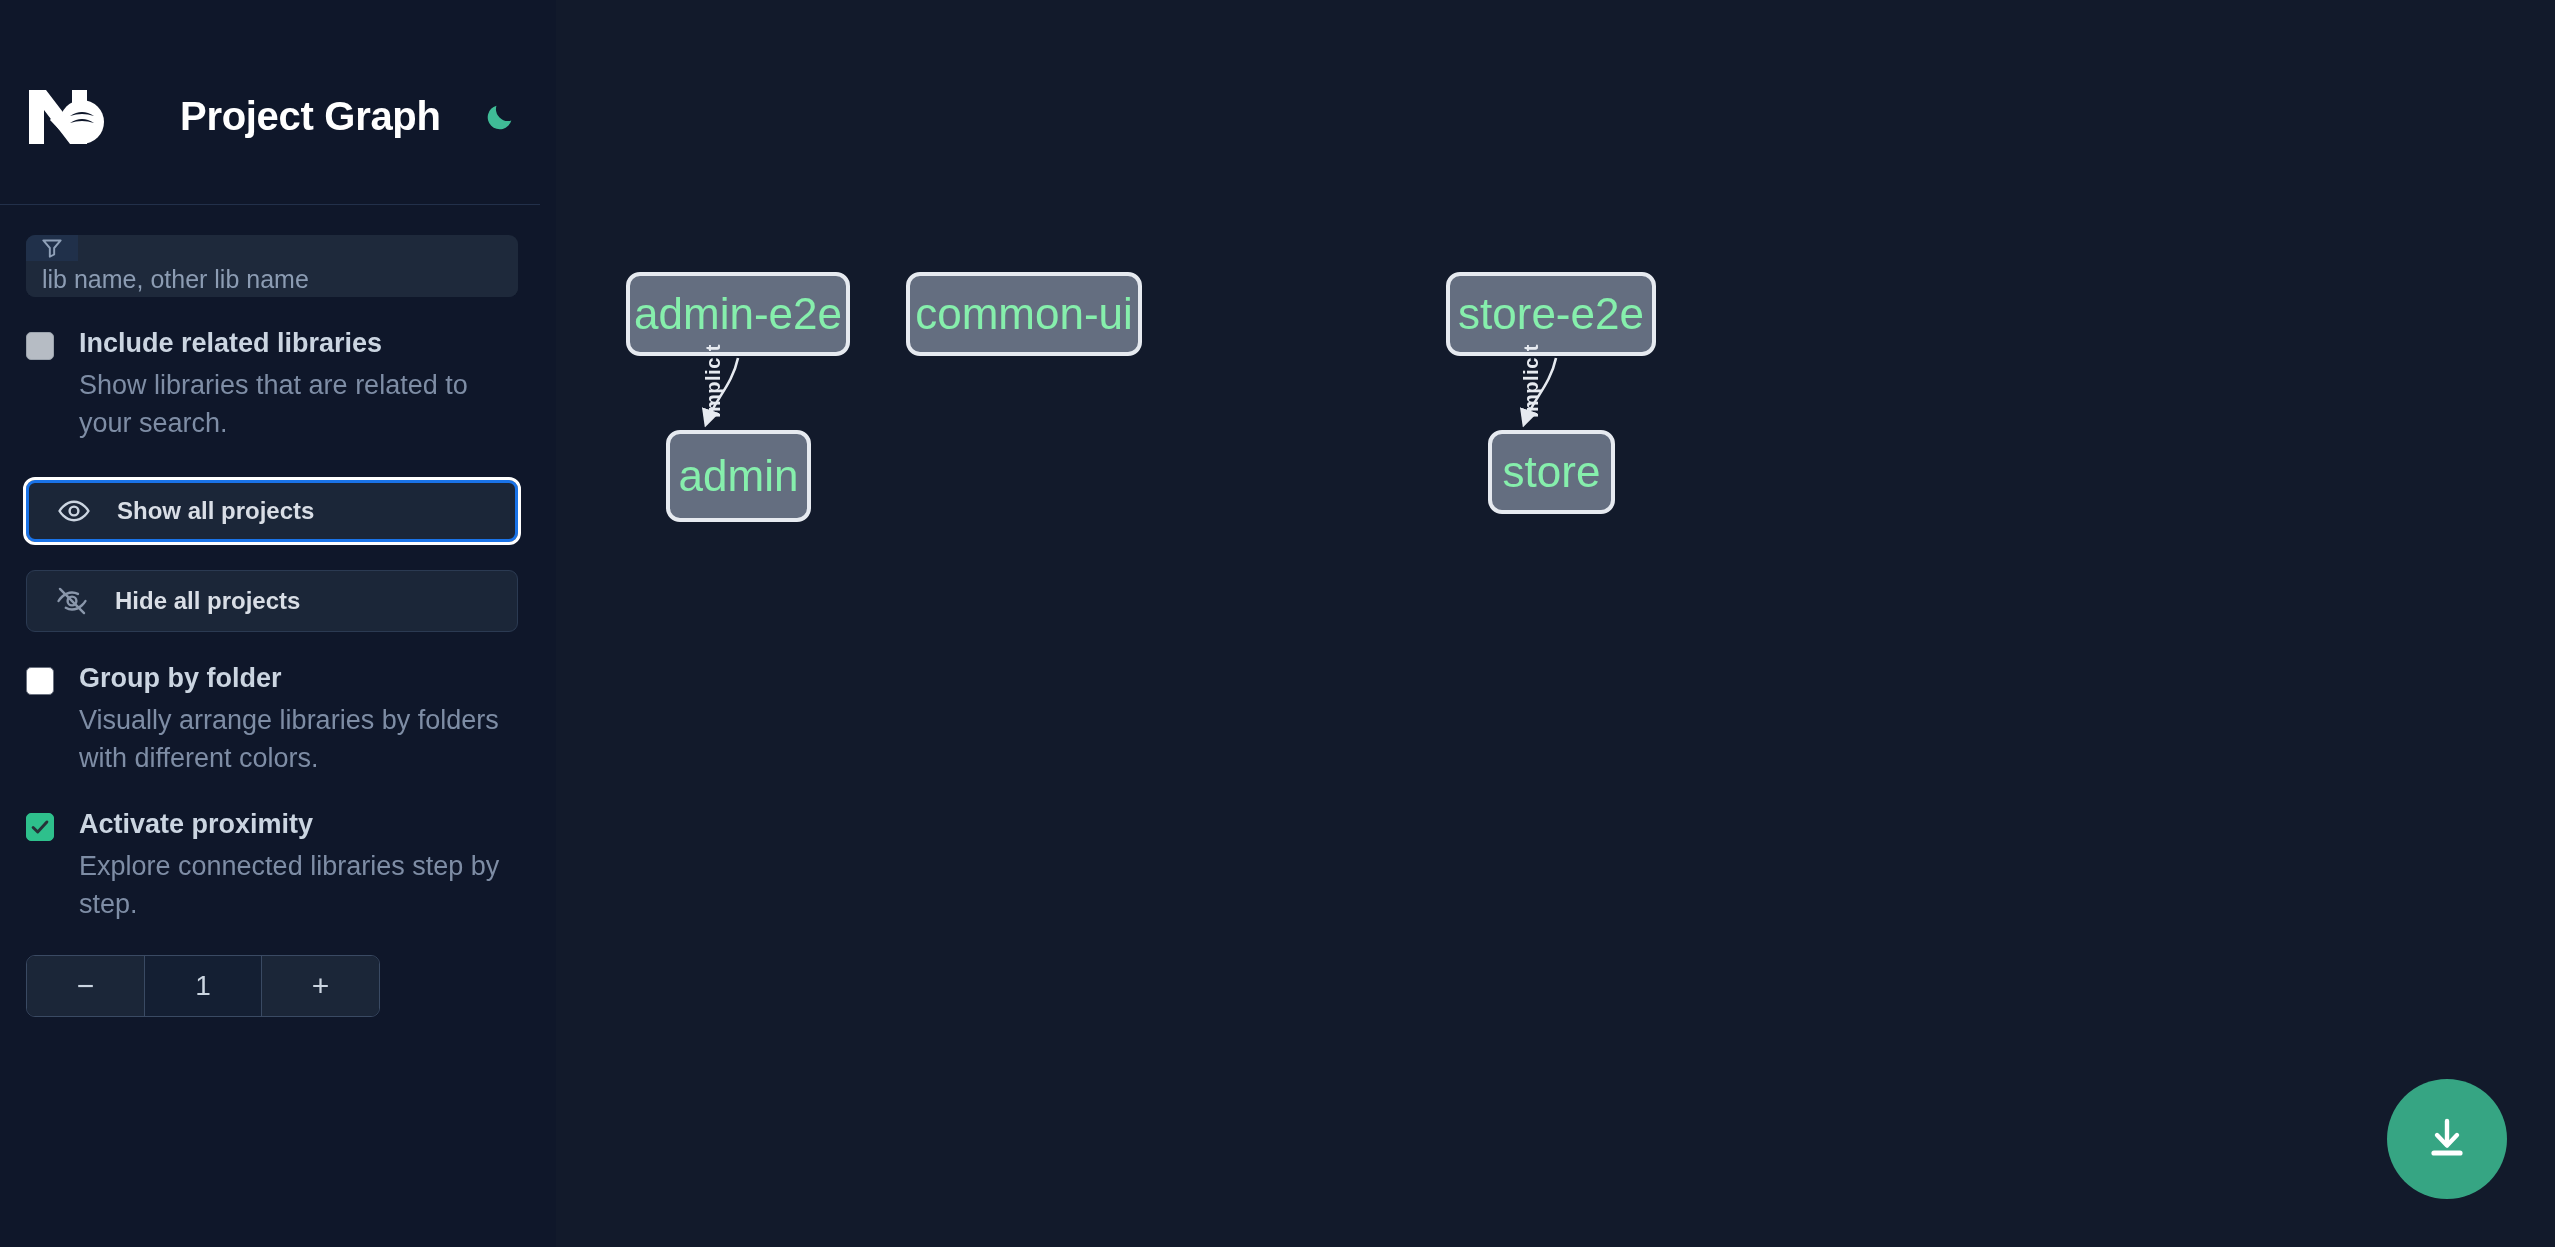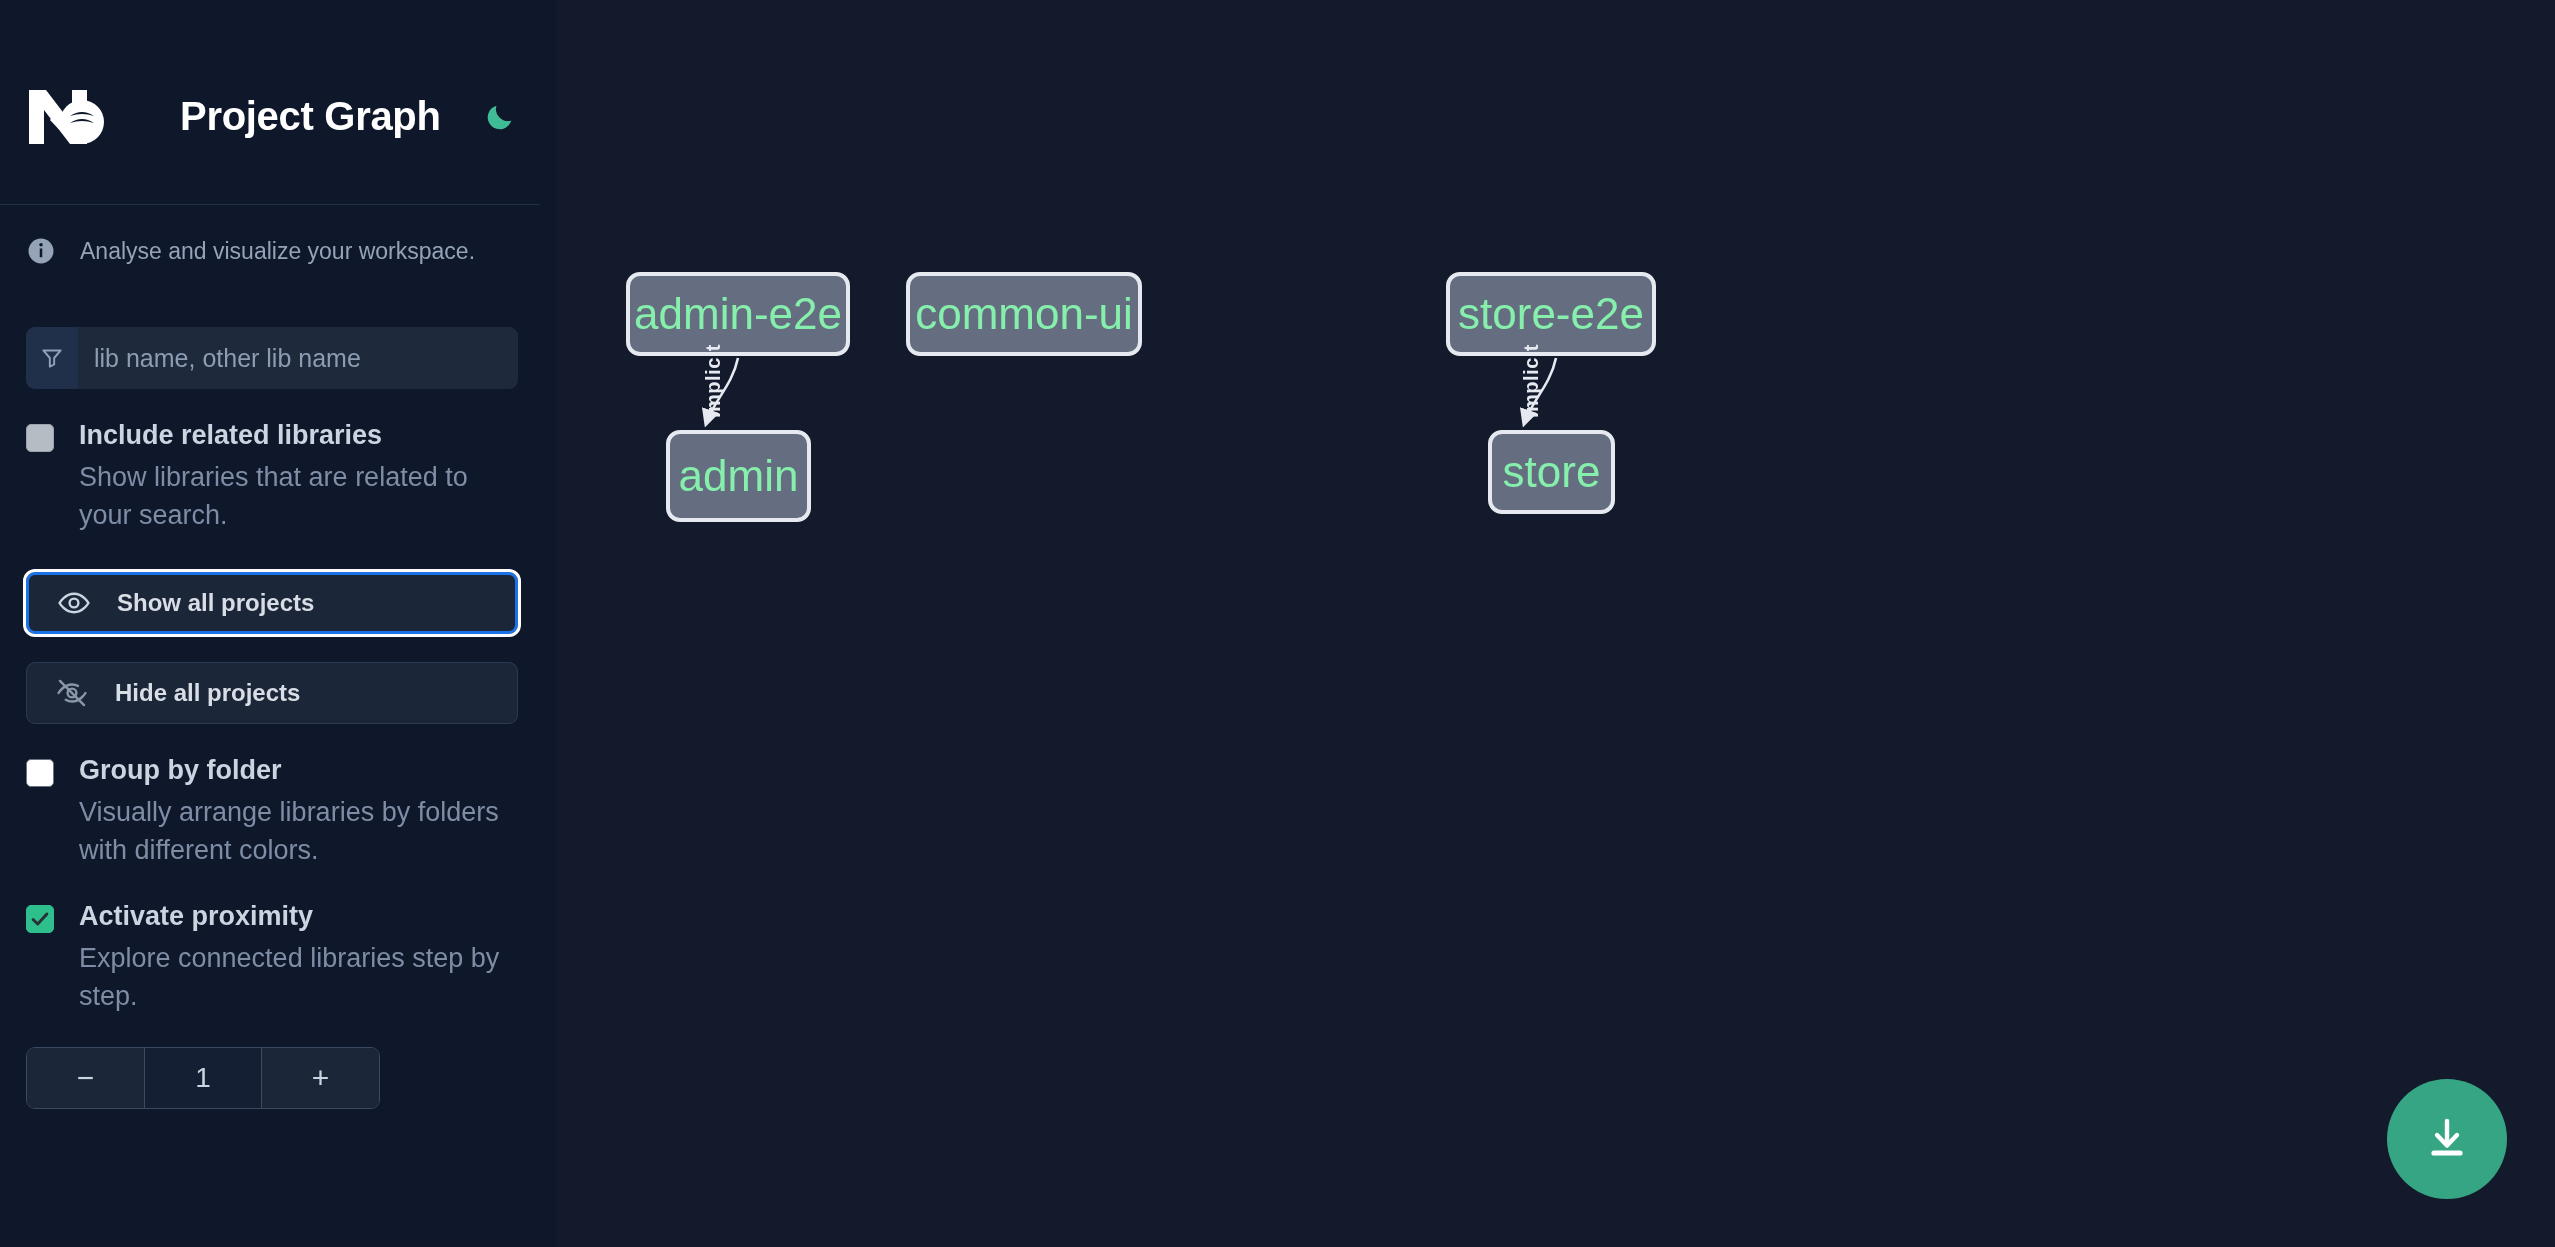--- a/index.html
+++ b/index.html
@@ -52,20 +52,21 @@
   .sidebar-body { padding: 0 26px; }
 
   
   .filter-field {
     display: flex; align-items: stretch;
     height: 62px; width: 492px;
     background: #1e293b;
     border-radius: 9px;
     overflow: hidden;
     margin-top: 30px;
+    flex-direction: column;
   }
   .filter-icon-box {
     width: 52px; display: flex; align-items: center; justify-content: center;
     background: #20304a;
   }
   .filter-input {
     flex: 1; background: #1e293b; border: none; outline: none;
     color: #e2e8f0; font-size: 25px;
     font-family: "Liberation Sans", sans-serif;
     padding: 0 16px;
@@ -181,30 +182,20 @@
           </svg>
         </span>
         <span class="brand-title">Project Graph</span>
         <button class="moon-btn">
           <svg viewBox="0 0 24 24" width="34" height="34" aria-hidden="true">
             <path d="M20 14.5A8.5 8.5 0 0 1 9.5 4a8.5 8.5 0 1 0 10.5 10.5Z" fill="#3fbb96"></path>
           </svg>
         </button>
       </div>
 
-      <div class="tagline">
-        <span class="info-icon">
-          <svg viewBox="0 0 24 24" width="30" height="30" aria-hidden="true">
-            <circle cx="12" cy="12" r="10" fill="#94a3b8"></circle>
-            <rect x="11" y="10" width="2" height="7" fill="#0f172a"></rect>
-            <circle cx="12" cy="7" r="1.4" fill="#0f172a"></circle>
-          </svg>
-        </span>
-        <span class="tagline-text">Analyse and visualize your workspace.</span>
-      </div>
 
       <div class="sidebar-body">
 
         <div class="filter-field">
           <span class="filter-icon-box">
             <svg viewBox="0 0 24 24" width="26" height="26" aria-hidden="true">
               <path d="M4 5h16l-6 7v6l-4 2v-8Z" fill="none" stroke="#8fa0b8" stroke-width="1.8" stroke-linejoin="round"></path>
             </svg>
           </span>
           <input class="filter-input" type="text" placeholder="lib name, other lib name" style="">

